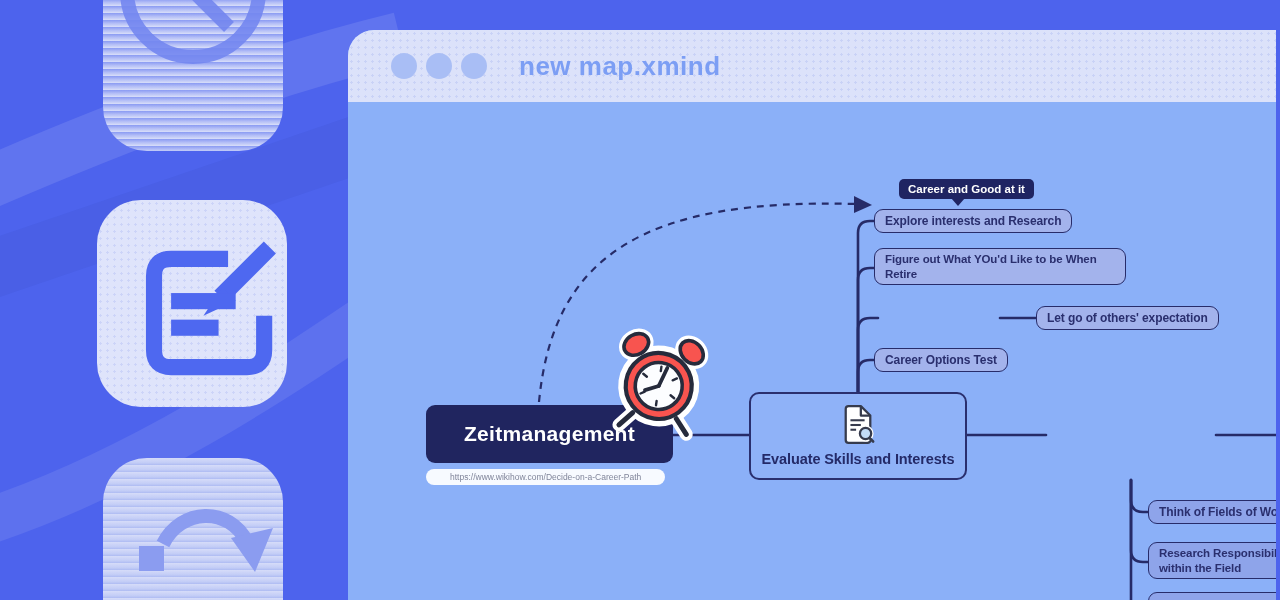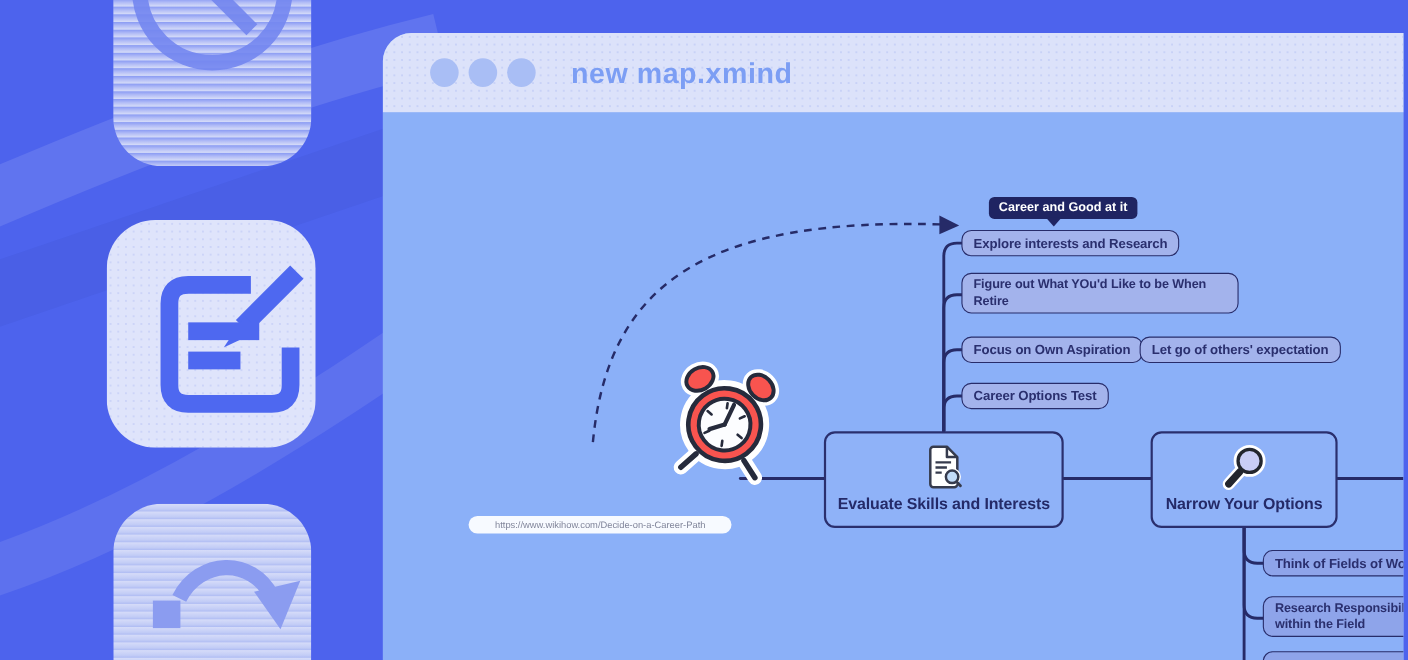--- a/index.html
+++ b/index.html
@@ -142,49 +142,40 @@
 
           <path d="M783,378 V398 Q783,410 795,410 H804"></path>
           <path d="M783,378 V448 Q783,460 795,460 H804"></path>
           <path d="M783,378 V498"></path>
         </g>
 
         <path d="M191,300 C205,152 298,96 508,102" stroke="#262b68" stroke-width="2.2" stroke-dasharray="7 6" fill="none"></path>
         <polygon points="506,94 524,103 506,111" fill="#262b68"></polygon>
       </svg>
 
+      <div class="node central">Zeitmanagement</div>
       <div class="node link-pill">https://www.wikihow.com/Decide-on-a-Career-Path</div>
 
       <div class="node main-topic topic-evaluate">
         <svg width="34" height="42" viewBox="0 0 36 44">
           <path d="M8,2 h13 l10,10 v26 a3,3 0 0 1 -3,3 H8 a3,3 0 0 1 -3,-3 V5 a3,3 0 0 1 3,-3 Z" fill="#ffffff" stroke="#363b4d" stroke-width="2.4" stroke-linejoin="round"></path>
           <path d="M21,2 v10 h10" fill="none" stroke="#363b4d" stroke-width="2.4" stroke-linejoin="round"></path>
           <line x1="10" y1="17" x2="25" y2="17" stroke="#363b4d" stroke-width="2.2"></line>
           <line x1="10" y1="22" x2="21" y2="22" stroke="#363b4d" stroke-width="2.2"></line>
           <line x1="10" y1="27" x2="16" y2="27" stroke="#363b4d" stroke-width="2.2"></line>
           <circle cx="26" cy="31" r="6" fill="#c2dcf8" stroke="#ffffff" stroke-width="5"></circle>
           <circle cx="26" cy="31" r="6" fill="#c2dcf8" stroke="#363b4d" stroke-width="2.4"></circle>
           <line x1="30.5" y1="36" x2="34" y2="39.5" stroke="#363b4d" stroke-width="2.8" stroke-linecap="round"></line>
         </svg>
         <div class="mt-label">Evaluate Skills and Interests</div>
       </div>
 
-      <div class="node main-topic topic-narrow">
-        <svg width="44" height="44" viewBox="0 0 44 44">
-          <line x1="18" y1="25" x2="8" y2="36" stroke="#ffffff" stroke-width="11" stroke-linecap="round"></line>
-          <circle cx="27" cy="15" r="10.5" fill="none" stroke="#ffffff" stroke-width="8"></circle>
-          <line x1="18" y1="25" x2="8" y2="36" stroke="#23262e" stroke-width="6.5" stroke-linecap="round"></line>
-          <circle cx="27" cy="15" r="10.5" fill="#c9cdf6" stroke="#23262e" stroke-width="3"></circle>
-        </svg>
-        <div class="mt-label">Narrow Your Options</div>
-      </div>
 
       <div class="node sub sub-explore">Explore interests and Research</div>
       <div class="node sub wrap sub-figure">Figure out What YOu'd Like to be When Retire</div>
-      <div class="node sub sub-focus">Focus on Own Aspiration</div>
       <div class="node sub sub-letgo">Let go of others' expectation</div>
       <div class="node sub sub-career">Career Options Test</div>
 
       <div class="node sub sub-dark sub-think">Think of Fields of Work</div>
       <div class="node sub sub-dark wrap sub-research">Research Responsibilities within the Field</div>
       <div class="node sub sub-dark sub-empty"></div>
 
       <div class="tooltip">
         <span>Career and Good at it</span>
         <div class="ptr"></div>

